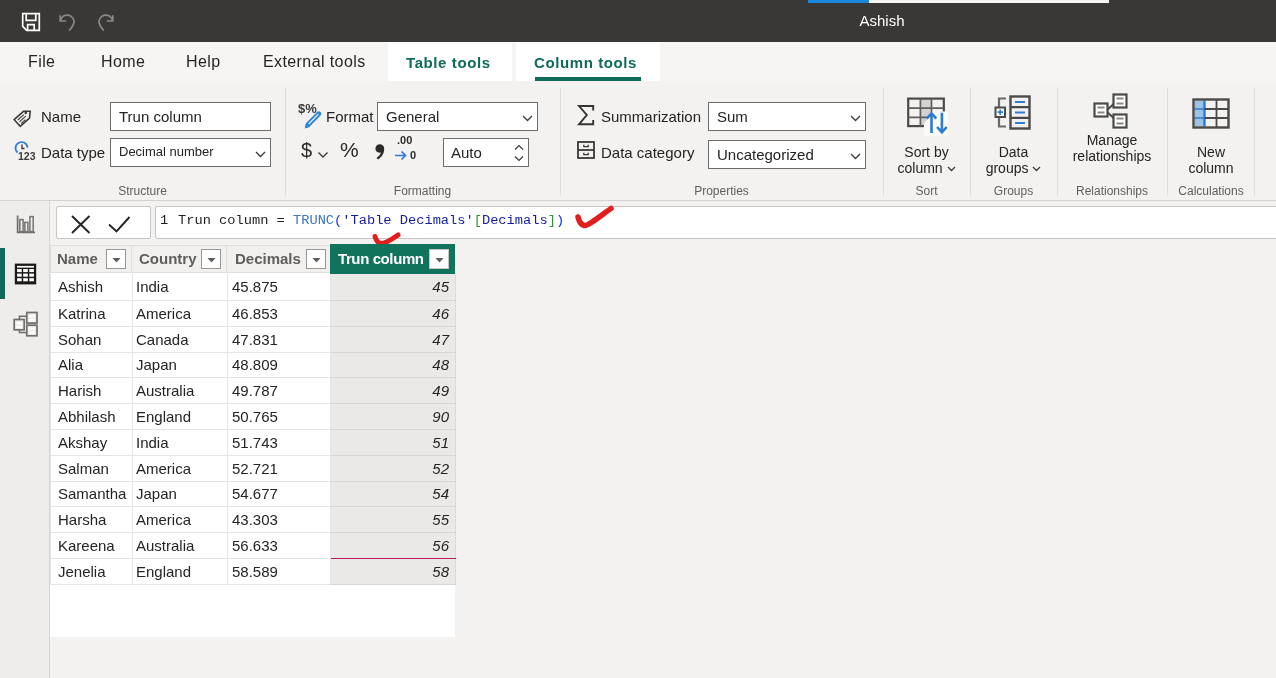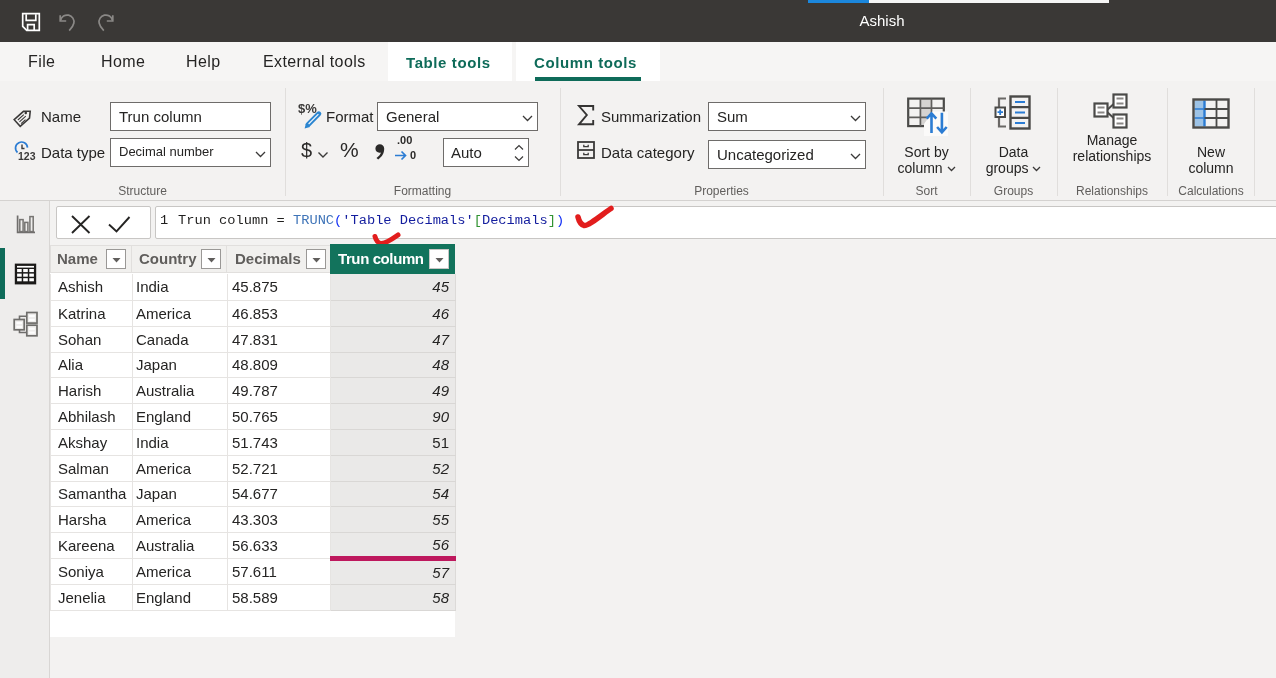--- a/index.html
+++ b/index.html
@@ -320,21 +320,21 @@
 <tr style="height:26px;">
         <td style="width:82px;border:1px solid #e6e4e2;border-top:none;padding-left:7px;">Abhilash</td>
         <td style="width:95px;border:1px solid #e6e4e2;border-top:none;border-left:none;padding-left:3px;">England</td>
         <td style="width:103px;border:1px solid #e6e4e2;border-top:none;border-left:none;padding-left:4px;">50.765</td>
         <td style="width:125px;border-bottom:1px solid #d9d7d5;border-right:1px solid #dcdad8;background:#eae9e8;text-align:right;padding-right:6px;font-style:italic;">90</td>
       </tr>
 <tr style="height:26px;">
         <td style="width:82px;border:1px solid #e6e4e2;border-top:none;padding-left:7px;">Akshay</td>
         <td style="width:95px;border:1px solid #e6e4e2;border-top:none;border-left:none;padding-left:3px;">India</td>
         <td style="width:103px;border:1px solid #e6e4e2;border-top:none;border-left:none;padding-left:4px;">51.743</td>
-        <td style="width:125px;border-bottom:1px solid #d9d7d5;border-right:1px solid #dcdad8;background:#eae9e8;text-align:right;padding-right:6px;">51</td>
+        <td style="width:125px;border-bottom:1px solid #d9d7d5;border-right:1px solid #dcdad8;background:#eae9e8;text-align:right;padding-right:6px;font-style:italic;">51</td>
       </tr>
 <tr style="height:26px;">
         <td style="width:82px;border:1px solid #e6e4e2;border-top:none;padding-left:7px;margin-left:28px;">Salman</td>
         <td style="width:95px;border:1px solid #e6e4e2;border-top:none;border-left:none;padding-left:3px;">America</td>
         <td style="width:103px;border:1px solid #e6e4e2;border-top:none;border-left:none;padding-left:4px;">52.721</td>
         <td style="width:125px;border-bottom:1px solid #d9d7d5;border-right:1px solid #dcdad8;background:#eae9e8;text-align:right;padding-right:6px;font-style:italic;">52</td>
       </tr>
 <tr style="height:25px;">
         <td style="width:82px;border:1px solid #e6e4e2;border-top:none;padding-left:7px;">Samantha</td>
         <td style="width:95px;border:1px solid #e6e4e2;border-top:none;border-left:none;padding-left:3px;">Japan</td>
@@ -344,27 +344,21 @@
 <tr style="height:26px;">
         <td style="width:82px;border:1px solid #e6e4e2;border-top:none;padding-left:7px;">Harsha</td>
         <td style="width:95px;border:1px solid #e6e4e2;border-top:none;border-left:none;padding-left:3px;">America</td>
         <td style="width:103px;border:1px solid #e6e4e2;border-top:none;border-left:none;padding-left:4px;">43.303</td>
         <td style="width:125px;border-bottom:1px solid #d9d7d5;border-right:1px solid #dcdad8;background:#eae9e8;text-align:right;padding-right:6px;font-style:italic;">55</td>
       </tr>
 <tr style="height:26px;">
         <td style="width:82px;border:1px solid #e6e4e2;border-top:none;padding-left:7px;">Kareena</td>
         <td style="width:95px;border:1px solid #e6e4e2;border-top:none;border-left:none;padding-left:3px;">Australia</td>
         <td style="width:103px;border:1px solid #e6e4e2;border-top:none;border-left:none;padding-left:4px;">56.633</td>
-        <td style="width:125px;border-bottom:5px solid #be185d;border-right:1px solid #dcdad8;background:#eae9e8;text-align:right;padding-right:6px;font-style:italic;">56</td>
-      </tr>
-<tr style="height:26px;">
-        <td style="width:82px;border:1px solid #e6e4e2;border-top:none;padding-left:7px;">Soniya</td>
-        <td style="width:95px;border:1px solid #e6e4e2;border-top:none;border-left:none;padding-left:3px;">America</td>
-        <td style="width:103px;border:1px solid #e6e4e2;border-top:none;border-left:none;padding-left:4px;">57.611</td>
-        <td style="width:125px;border-bottom:1px solid #d9d7d5;border-right:1px solid #dcdad8;background:#eae9e8;text-align:right;padding-right:6px;font-style:italic;">57</td>
+        <td style="width:125px;border-bottom:1px solid #be185d;border-right:1px solid #dcdad8;background:#eae9e8;text-align:right;padding-right:6px;font-style:italic;">56</td>
       </tr>
 <tr style="height:26px;">
         <td style="width:82px;border:1px solid #e6e4e2;border-top:none;padding-left:7px;">Jenelia</td>
         <td style="width:95px;border:1px solid #e6e4e2;border-top:none;border-left:none;padding-left:3px;">England</td>
         <td style="width:103px;border:1px solid #e6e4e2;border-top:none;border-left:none;padding-left:4px;">58.589</td>
         <td style="width:125px;border-bottom:1px solid #d9d7d5;border-right:1px solid #dcdad8;background:#eae9e8;text-align:right;padding-right:6px;font-style:italic;">58</td>
       </tr>
 </tbody>
 </table>
 

